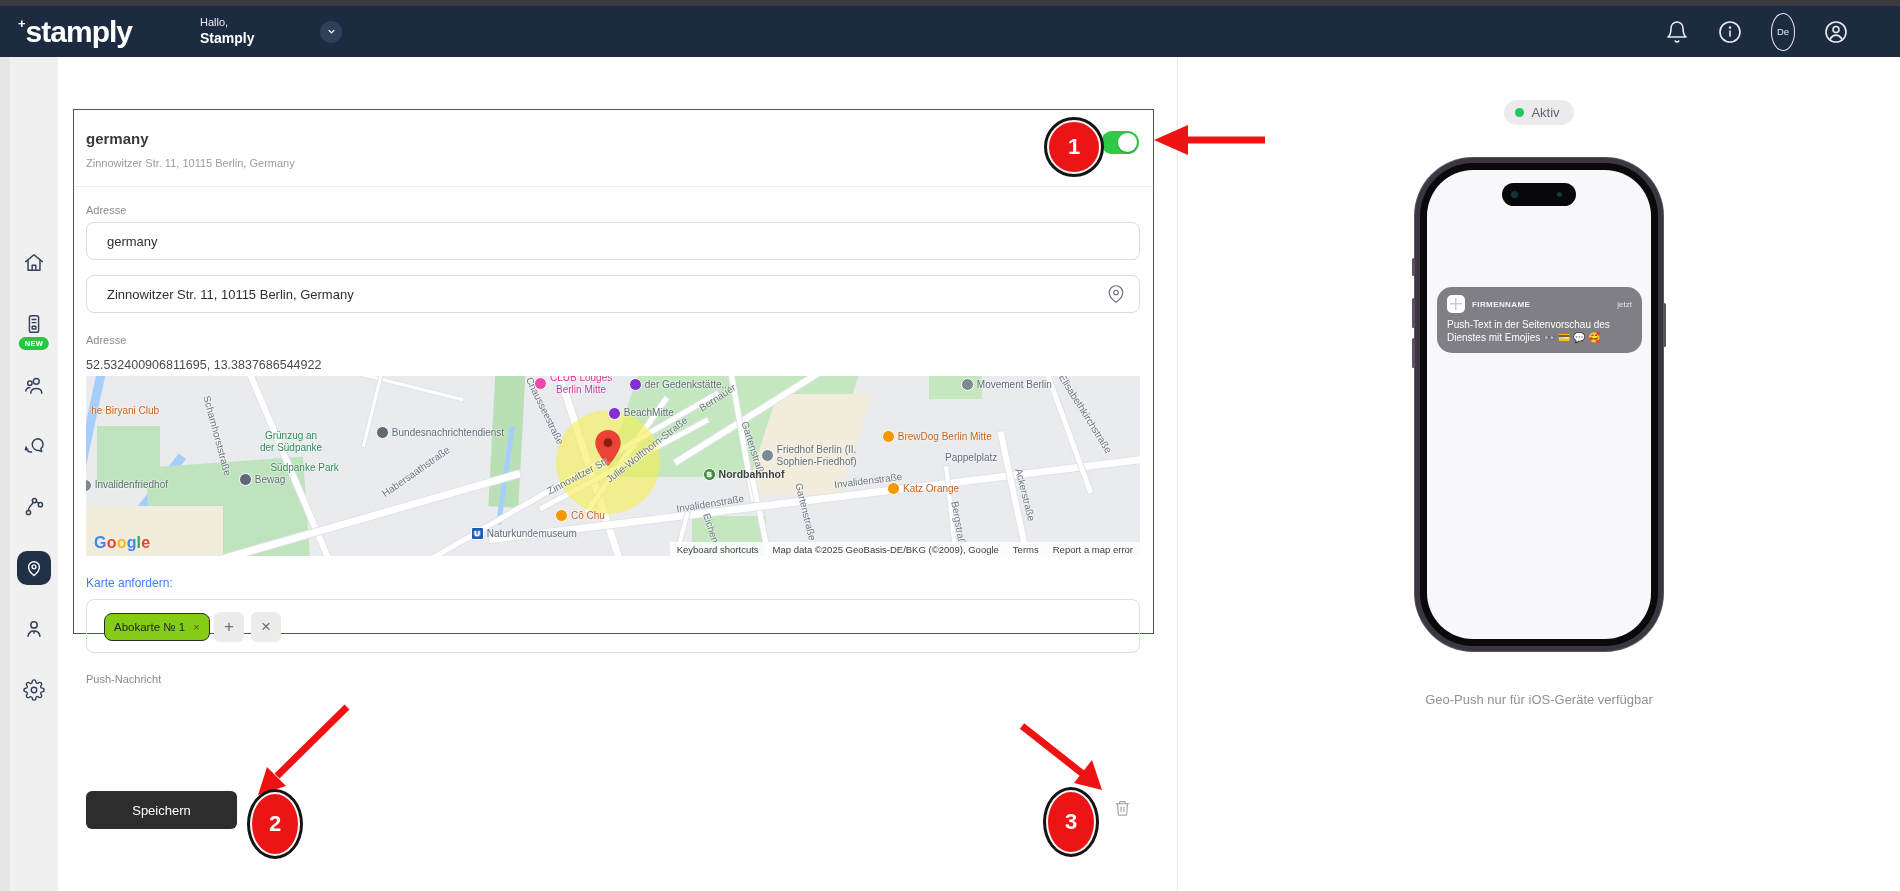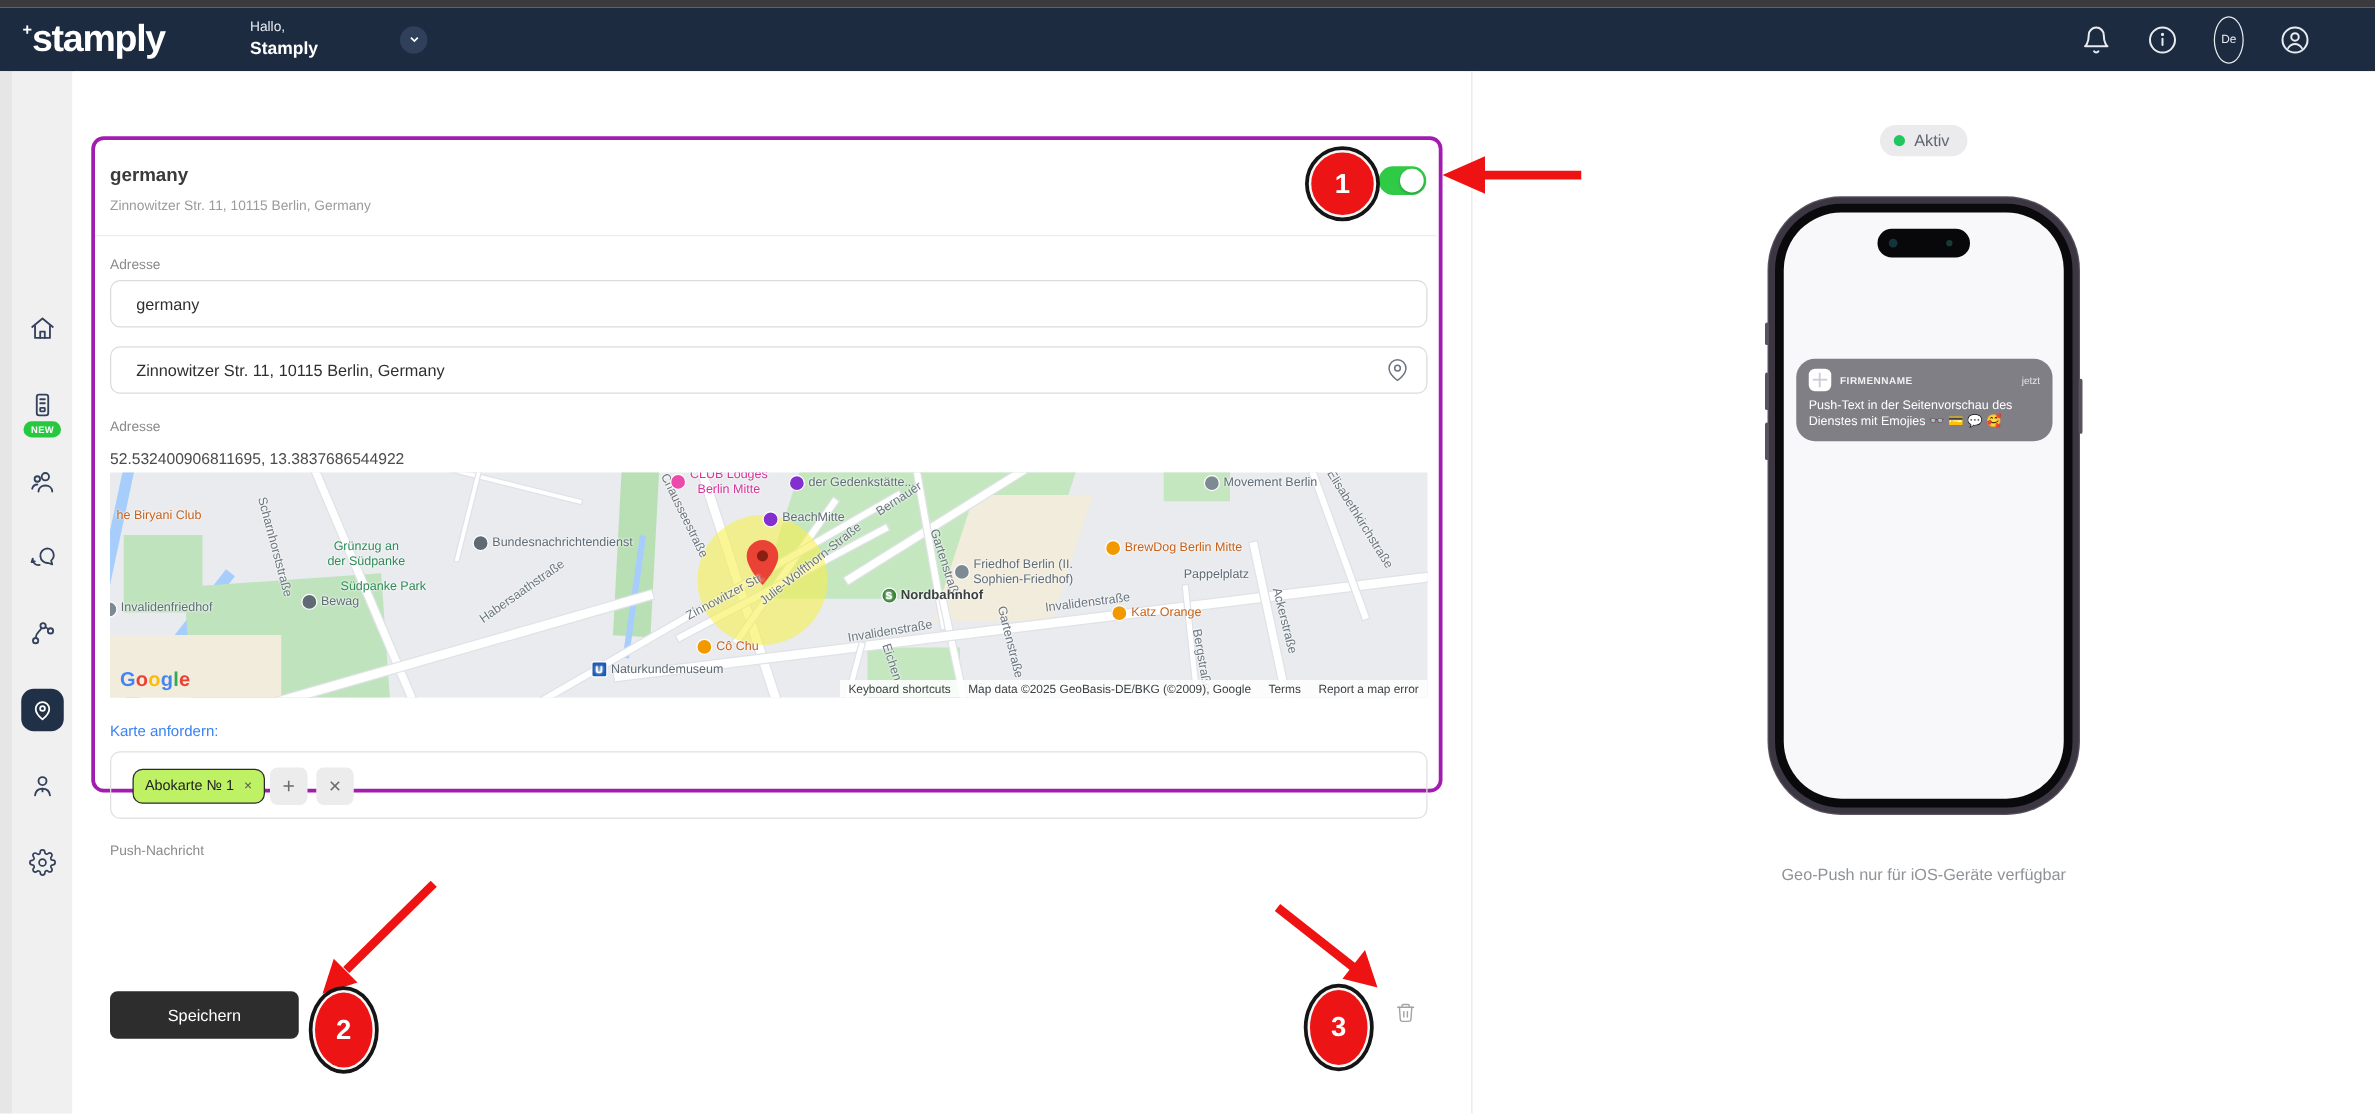--- a/index.html
+++ b/index.html
@@ -41,21 +41,21 @@
   
   .main { position:absolute; left:58px; top:57px; width:1119px; height:834px; background:#fff; }
   .card-partial { position:absolute; left:15px; top:0; width:1081px; height:34px;
                   border:1px solid #e7e7e7; border-top:none; border-radius:0 0 10px 10px;
                   background:#fff; overflow:hidden; }
   .card-partial .addr { position:absolute; left:12px; top:9px; font-size:11px; color:#8f8f8f; }
   .card-partial .half-toggle { position:absolute; right:14px; top:-6px; width:16px; height:16px;
                   border-radius:50%; background:#cfcfcf; }
 
   .card { position:absolute; left:15px; top:52px; width:1081px; height:525px; background:#fff;
-          border:3px solid #a21caf; border-radius:10px; }
+          border:1px solid #a21caf; border-radius:0; }
   .card .title { position:absolute; left:12px; top:20px; font-size:15px; font-weight:bold; color:#3a3a3a; }
   .card .subtitle { position:absolute; left:12px; top:47px; font-size:11px; color:#9b9b9b; }
   .toggle { position:absolute; left:1027px; top:21px; width:38px; height:23px; border-radius:12px;
             background:#2fca46; cursor:pointer; }
   .toggle .knob { position:absolute; right:2px; top:2px; width:19px; height:19px; border-radius:50%;
             background:#fff; box-shadow:0 1px 2px rgba(0,0,0,.25); }
   .hdr-divider { position:absolute; left:0; top:76px; width:100%; border-bottom:1px solid #ededed; }
 
   .flabel { position:absolute; left:12px; font-size:11px; color:#8a8a8a; }
   .tinput { position:absolute; left:12px; width:1054px; height:38px; border:1px solid #dcdcdc;
@@ -89,21 +89,21 @@
   .map-attrib { position:absolute; right:0; bottom:0; height:14px; display:flex; align-items:center;
         gap:0; font-size:9.5px; color:#3c4043; }
   .map-attrib span { background:rgba(255,255,255,.85); padding:1px 7px; height:14px; display:flex; align-items:center; }
   .google-logo { position:absolute; left:8px; bottom:4px; font-size:16px; font-weight:bold; letter-spacing:.2px; }
 
   
   .chipbox { position:absolute; left:12px; top:489px; width:1054px; height:54px;
              border:1px solid #e0e0e0; border-radius:8px; }
   .chip { position:absolute; left:17px; top:13px; height:28px; border:1.5px solid #2b2b2b;
           border-radius:8px; display:flex; align-items:center; padding:0 9px; font-size:11.5px;
-          color:#222; gap:8px; background:#bef264; }
+          color:#222; gap:8px; background:#84cc16; }
   .chip .x { color:#555; font-size:11px; cursor:pointer; }
   .sqbtn { position:absolute; top:12px; width:30px; height:30px; background:#ececec; border-radius:6px;
            border:none; color:#6d6d6d; font-size:17px; display:flex; align-items:center;
            justify-content:center; cursor:pointer; }
   .textarea { position:absolute; left:12px; top:586px; width:1054px; height:73px;
               border:1px solid #e0e0e0; border-radius:8px; font-size:13px; color:#2c2c2c;
               padding:13px 40px 0 14px; background:#fff; }
   .textarea .emoji-btn { position:absolute; right:13px; top:9px; cursor:pointer; }
   .save-btn { position:absolute; left:12px; top:681px; width:151px; height:38px; background:#2d2d2d;
               color:#fff; font-size:13px; border:none; border-radius:6px; cursor:pointer; }

